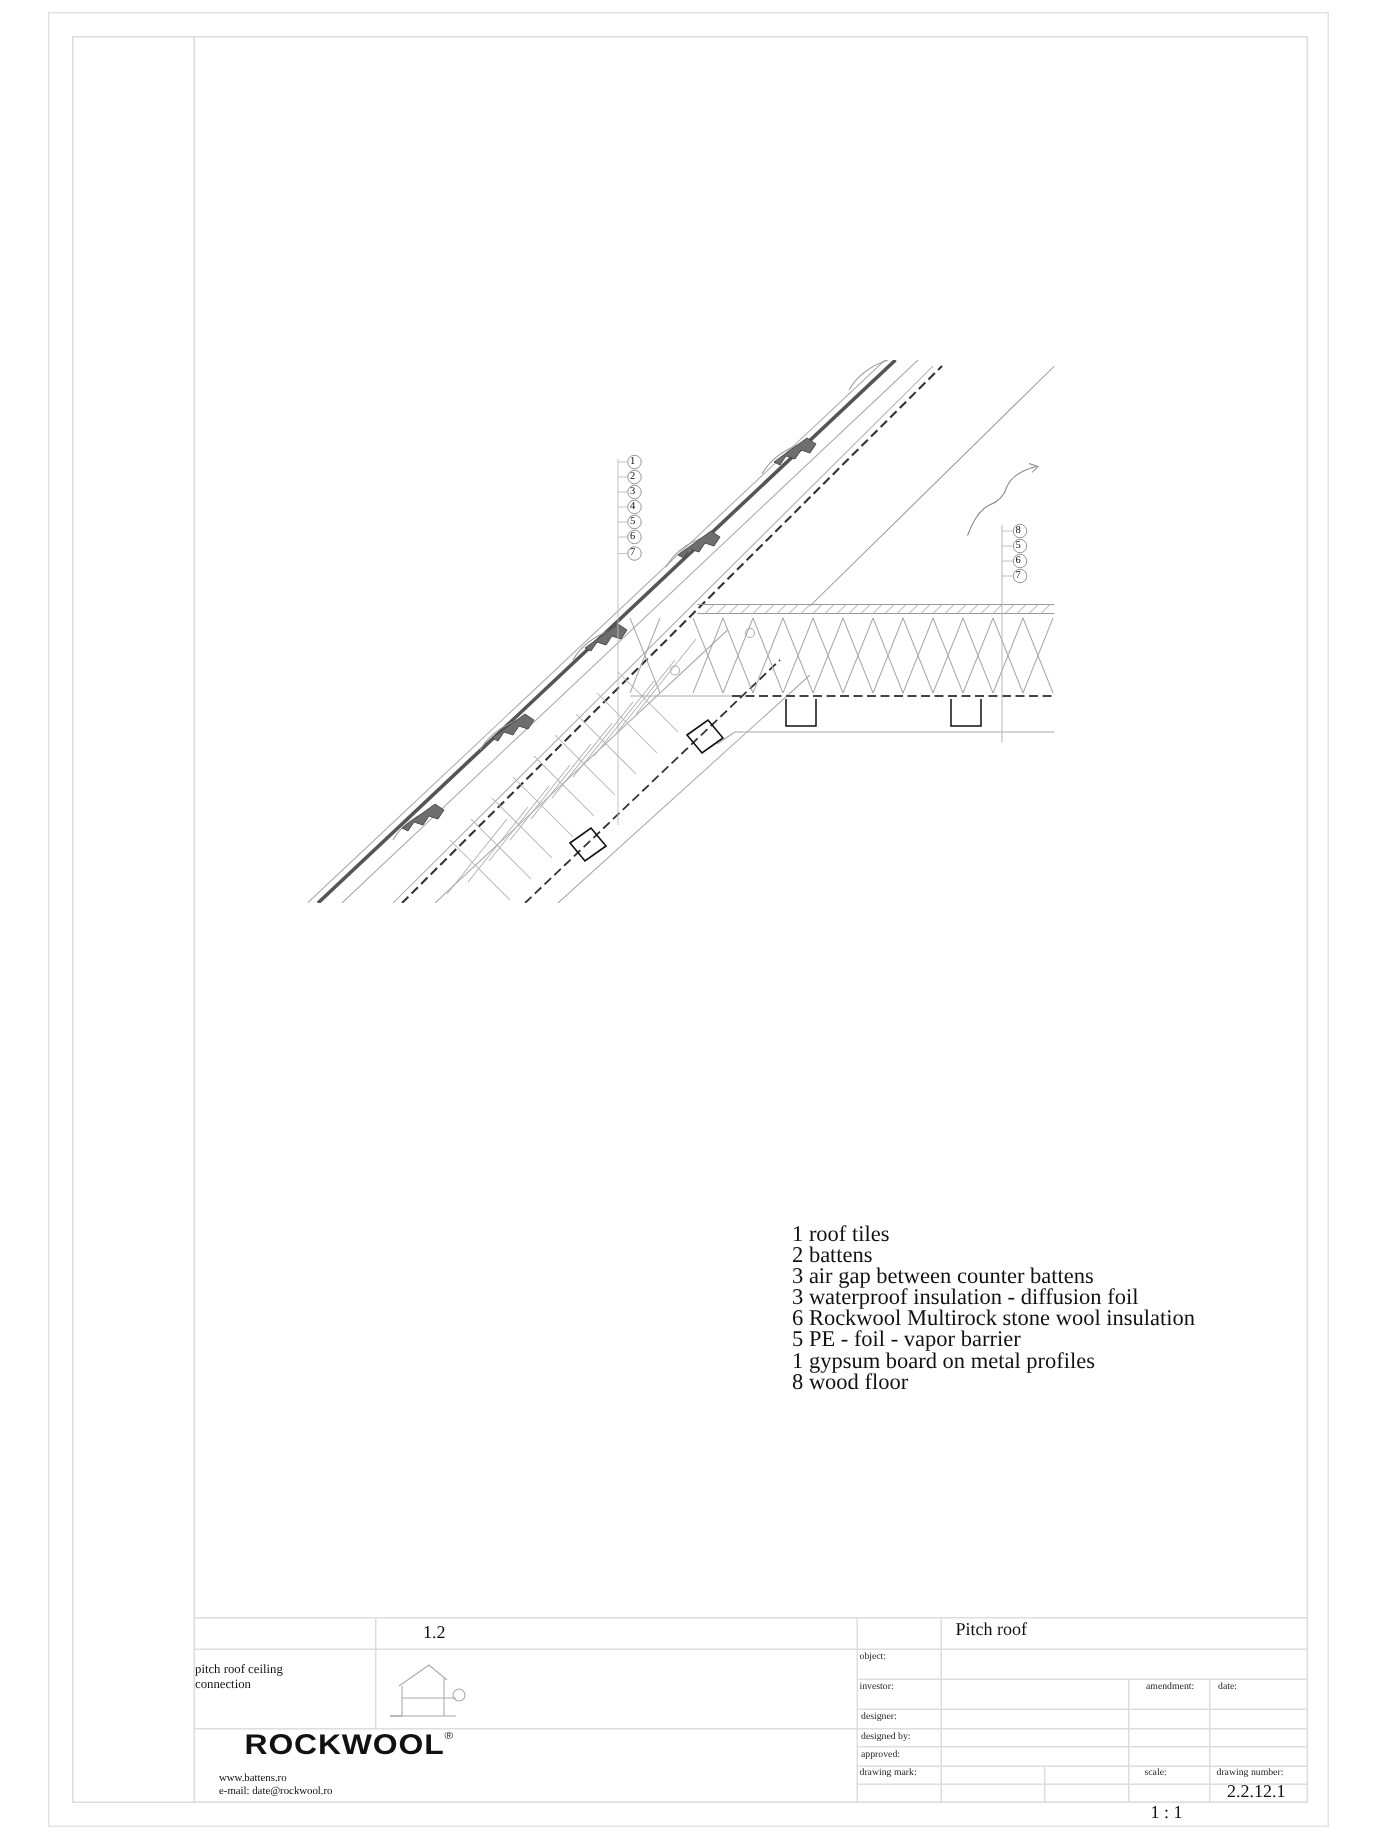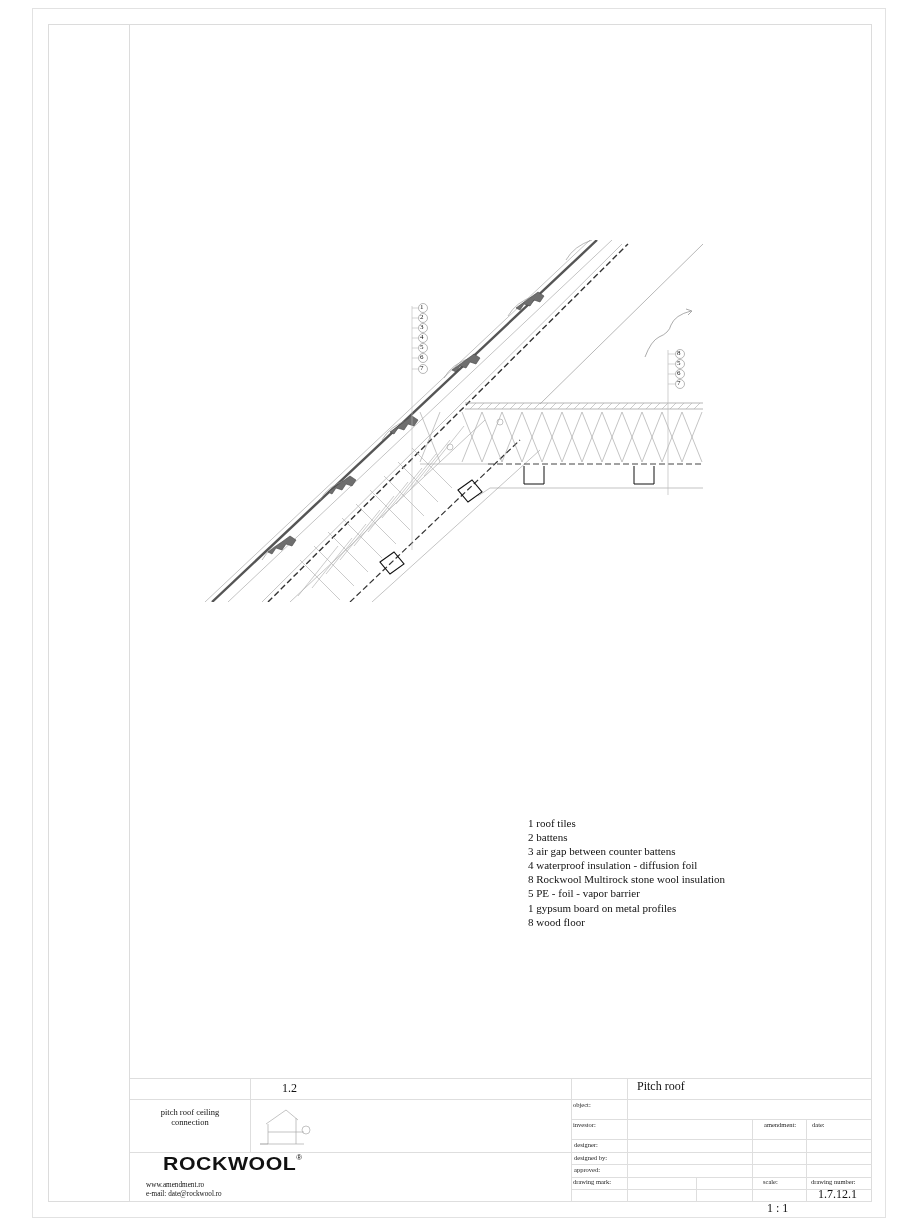--- a/index.html
+++ b/index.html
@@ -1,21 +1,21 @@
 <!DOCTYPE html>
 <html><head>
 <meta charset="utf-8">
 <style>
   html, body { margin:0; padding:0; background:#ffffff; }
   body { width:920px; height:1226px; position:relative; overflow:hidden; font-family:"Liberation Serif", serif; color:#111; }
   .frame-outer { position:absolute; left:32px; top:8px; width:854px; height:1210px; border:1px solid #e2e2e2; box-sizing:border-box; }
   .frame-inner { position:absolute; left:48px; top:24px; width:824px; height:1178px; border:1px solid #dcdcdc; box-sizing:border-box; }
   .margin-line { position:absolute; left:129px; top:24px; width:1px; height:1178px; background:#dcdcdc; }
   svg.drawing { position:absolute; left:0; top:0; }
-  .legend { position:absolute; left:528px; top:816px; font-size:11px; line-height:14.1px; }
+  .legend { position:absolute; left:528px; top:816px; font-size:15px; line-height:14.1px; }
   .legend div { white-space:nowrap; }
   .tb { position:absolute; left:130px; top:1078px; width:742px; height:124px; }
   .tb .hl, .tb .vl { position:absolute; background:#dedede; }
   .tb .hl { height:1px; }
   .tb .vl { width:1px; }
   .t { position:absolute; white-space:nowrap; }
   .lbl { font-size:6.5px; color:#222; }
   .big { font-size:12px;text-align:center; }
   .logo { position:absolute; left:33px; top:1153px; font-family:"Liberation Sans", sans-serif; font-weight:900; font-size:19px; letter-spacing:0.5px; color:#111; transform:scaleX(1.12); transform-origin:left; }
   .logo sup { font-size:7px; font-weight:normal; vertical-align:top; position:relative; top:1px; }
@@ -162,22 +162,22 @@
   <span class="t callout-num" style="left:677px;top:349px">8</span>
   <span class="t callout-num" style="left:677px;top:359px">5</span>
   <span class="t callout-num" style="left:677px;top:369px">6</span>
   <span class="t callout-num" style="left:677px;top:379px">7</span>
 </div>
 
 <div class="legend">
   <div>1 roof tiles</div>
   <div>2 battens</div>
   <div>3 air gap between counter battens</div>
-  <div>4 waterproof insulation - diffusion foil</div>
-  <div>8 Rockwool Multirock stone wool insulation</div>
+  <div>3 waterproof insulation - diffusion foil</div>
+  <div>6 Rockwool Multirock stone wool insulation</div>
   <div>5 PE - foil - vapor barrier</div>
   <div>1 gypsum board on metal profiles</div>
   <div>8 wood floor</div>
 </div>
 
 <div class="tb">
 
   <div class="hl" style="left:0;top:0;width:742px"></div>
   <div class="hl" style="left:0;top:21px;width:742px"></div>
   <div class="hl" style="left:441px;top:41px;width:301px"></div>
@@ -191,21 +191,21 @@
   <div class="vl" style="left:120px;top:0;height:74px"></div>
   <div class="vl" style="left:441px;top:0;height:124px"></div>
   <div class="vl" style="left:497px;top:0;height:124px"></div>
   <div class="vl" style="left:566px;top:99px;height:25px"></div>
   <div class="vl" style="left:622px;top:41px;height:83px"></div>
   <div class="vl" style="left:676px;top:41px;height:83px"></div>
 
   <span class="t big" style="left:152px;top:3px">1.2</span>
   <span class="t big" style="left:507px;top:1px">Pitch roof</span>
 
-  <div class="t" style="left:0;top:30px;width:120px;text-align:center;font-size:8.5px;line-height:9.5px">
+  <div class="t" style="left:0;top:30px;width:120px;text-align:left;font-size:8.5px;line-height:9.5px">
     <div>pitch roof ceiling</div>
     <div>connection</div>
   </div>
 
   <svg class="t" style="left:128px;top:26px" width="60" height="46" viewBox="0 0 60 46">
     <g fill="none" stroke="#aaa" stroke-width="0.7">
       <path d="M8 20 L28 6 L40 16"></path>
         <path d="M10 20 L10 40"></path>
         <path d="M10 28 L46 28"></path>
       <path d="M38 14 L38 40"></path>
@@ -219,20 +219,20 @@
   <span class="t lbl" style="left:443px;top:43px">investor:</span>
   <span class="t lbl" style="left:634px;top:43px">amendment:</span>
   <span class="t lbl" style="left:682px;top:43px">date:</span>
   <span class="t lbl" style="left:444px;top:63px">designer:</span>
   <span class="t lbl" style="left:444px;top:76px">designed by:</span>
   <span class="t lbl" style="left:444px;top:88px">approved:</span>
   <span class="t lbl" style="left:443px;top:100px">drawing mark:</span>
   <span class="t lbl" style="left:633px;top:100px">scale:</span>
   <span class="t lbl" style="left:681px;top:100px">drawing number:</span>
   <span class="t big" style="left:637px;top:123px">1 : 1</span>
-  <span class="t big" style="left:688px;top:109px">1.7.12.1</span>
+  <span class="t big" style="left:688px;top:109px">2.2.12.1</span>
 </div>
 
 <div class="logo" style="left:163px"><span>ROCKWOOL</span><sup>®</sup></div>
 <div class="t contact" style="left:146px;top:1181px">
-  <div>www.amendment.ro</div>
+  <div>www.battens.ro</div>
   <div>e-mail: date@rockwool.ro</div>
 </div>
 
 </body></html>

